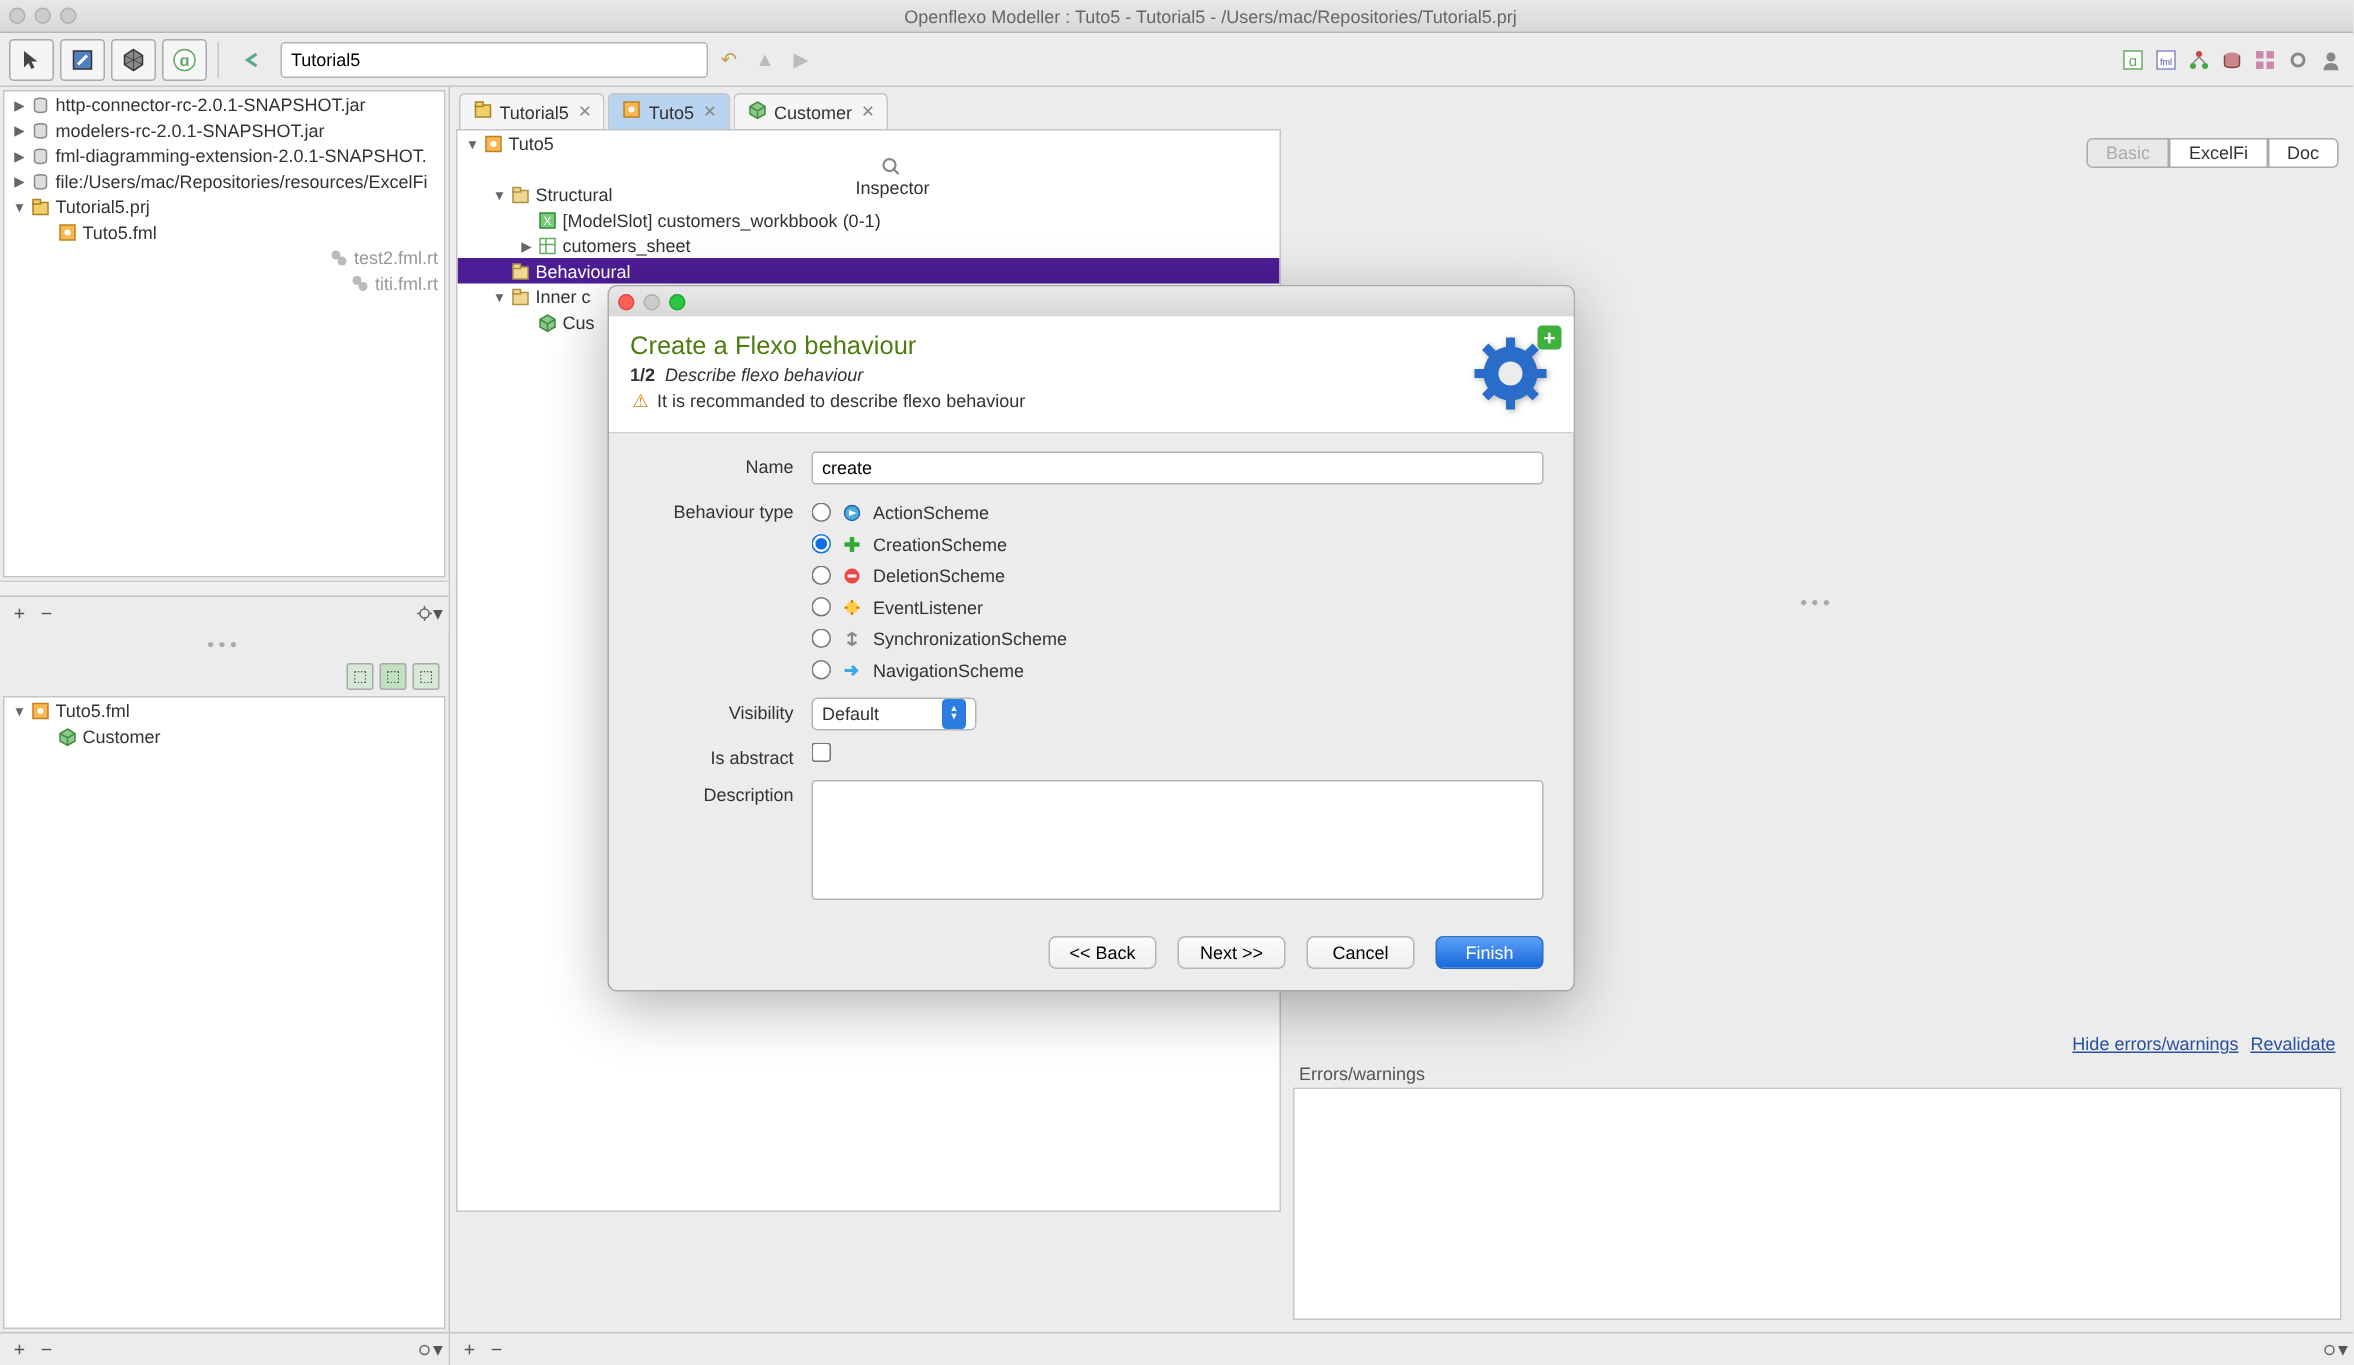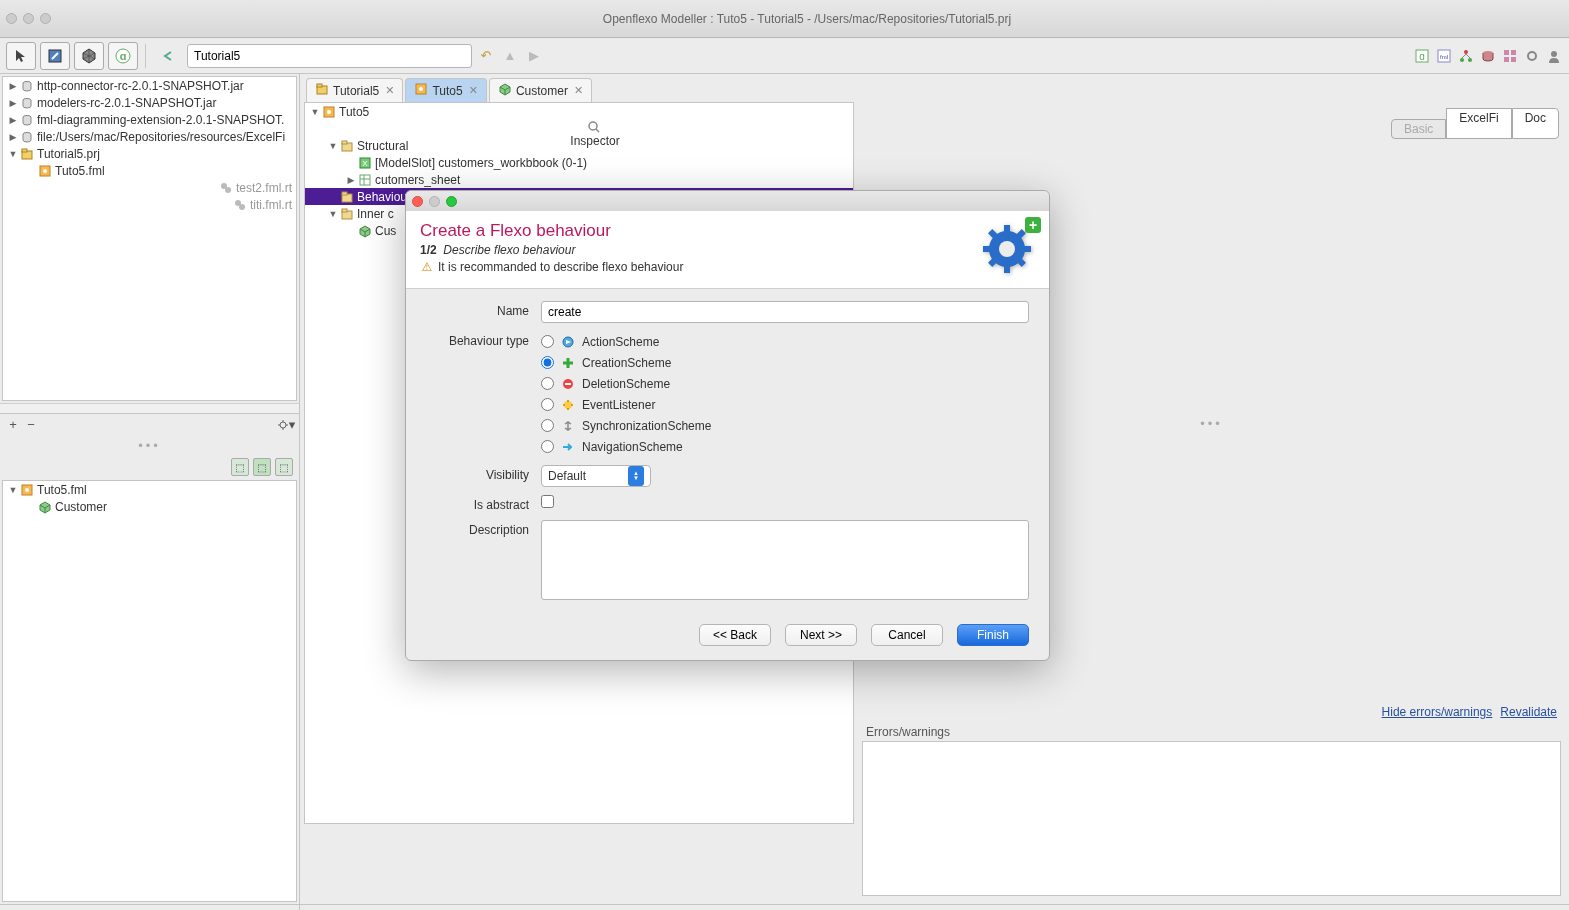--- a/index.html
+++ b/index.html
@@ -1,19 +1,19 @@
 <!DOCTYPE html>
 <html><head>
   <meta charset="utf-8">
   <style>
     * { margin: 0; padding: 0; box-sizing: border-box; font-family: -apple-system, "Helvetica Neue", Arial, sans-serif; }
     body { width: 1569px; height: 910px; background: #ececec; font-size: 13px; color: #333; overflow: hidden; position: relative; }
     
     
-    .titlebar { height: 38px; background: linear-gradient(#e8e8e8, #d8d8d8); border-bottom: 1px solid #b5b5b5; display: flex; align-items: center; padding: 0 6px; }
+    .titlebar { height: 22px; background: linear-gradient(#e8e8e8, #d8d8d8); border-bottom: 1px solid #b5b5b5; display: flex; align-items: center; padding: 0 6px; }
     .traffic { display: flex; gap: 6px; }
     .traffic span { width: 11px; height: 11px; border-radius: 50%; display: inline-block; background: #ccc; border: 1px solid #b0b0b0; }
     .window-title { flex: 1; text-align: center; font-size: 12px; color: #666; }
     
     
     .toolbar { height: 36px; background: #ececec; border-bottom: 1px solid #c5c5c5; display: flex; align-items: center; padding: 0 6px; gap: 4px; }
     .toolbar .tool-btn { width: 30px; height: 28px; display: flex; align-items: center; justify-content: center; border: 1px solid transparent; border-radius: 3px; }
     .toolbar .tool-btn.framed { border: 1px solid #aaa; background: #f5f5f5; }
     .toolbar .sep { width: 1px; height: 24px; background: #c5c5c5; margin: 0 3px; }
     .search-box { width: 285px; height: 24px; border: 1px solid #b5b5b5; background: #fff; border-radius: 3px; padding: 0 6px; font-size: 12px; }
@@ -54,42 +54,42 @@
     .editor-tree { height: 722px; background: #fff; border: 1px solid #c5c5c5; font-size: 12px; overflow: hidden; }
     
     .center-bottom-bar { height: 22px; display: flex; align-items: center; padding: 0 4px; background: #ececec; border-top: 1px solid #c5c5c5; }
     .center-bottom-bar .pf-btn { width: 18px; height: 18px; display: flex; align-items: center; justify-content: center; color: #555; }
     .center-bottom-bar .gear { margin-left: auto; }
     
     
     .right-panel { flex: 1; display: flex; flex-direction: column; }
     .inspect-tabs { display: flex; justify-content: flex-end; padding: 6px; gap: 0; }
     .seg-btn { padding: 2px 12px; font-size: 12px; background: #fff; border: 1px solid #aaa; }
-    .seg-btn:first-child { border-radius: 4px 0 0 4px; margin-top: 11px; }
+    .seg-btn:first-child { border-radius: 4px 0 0 4px; }
     .seg-btn:last-child { border-radius: 0 4px 4px 0; }
     .seg-btn.sel { background: #e8e8e8; color: #aaa; }
     
     .right-mid-dots { flex: 1; display: flex; align-items: center; justify-content: center; color: #aaa; letter-spacing: 3px; }
     
     .errors-row { display: flex; justify-content: flex-end; padding: 4px 8px; gap: 8px; font-size: 12px; }
     .errors-row a { color: #2850a0; text-decoration: underline; cursor: pointer; }
     .errors-label { font-size: 12px; color: #555; padding: 2px 8px; }
     .errors-box { height: 155px; margin: 0 4px 4px; background: #fff; border: 1px solid #c5c5c5; }
     
     
     .dialog { position: absolute; left: 405px; top: 190px; width: 645px; background: #ececec; border: 1px solid #aaa; border-radius: 6px; box-shadow: 0 10px 40px rgba(0,0,0,0.3); }
     .dialog-titlebar { height: 20px; border-radius: 6px 6px 0 0; background: linear-gradient(#e8e8e8, #d8d8d8); display: flex; align-items: center; padding: 0 6px; gap: 6px; }
     .dialog-titlebar .tl { width: 11px; height: 11px; border-radius: 50%; }
     .tl.red { background: #ff5f57; border: 1px solid #e04940; }
     .tl.yel { background: #ccc; border: 1px solid #b0b0b0; }
     .tl.grn { background: #28c840; border: 1px solid #1fa334; }
     
     .dialog-header { background: #fff; padding: 10px 14px 8px; display: flex; border-bottom: 1px solid #cfcfcf; }
     .dialog-header-left { flex: 1; }
-    .dialog-title { font-size: 17px; font-weight: normal; color: #be185d; }
+    .dialog-title { font-size: 17px; font-weight: normal; color: #4d7c0f; }
     .dialog-step { font-size: 12px; margin-top: 2px; }
     .dialog-step b { font-weight: bold; }
     .dialog-step i { font-style: italic; }
     .dialog-warn { font-size: 12px; color: #333; margin-top: 3px; display: flex; align-items: center; gap: 4px; }
     .warn-icon { width: 14px; height: 14px; display: inline-flex; align-items: center; justify-content: center; color: #d08000; }
     .dialog-gear-icon svg { filter: drop-shadow(1px 1px 2px rgba(0,0,0,0.3)); }
     .plus-badge { position: absolute; right: -6px; top: -4px; width: 16px; height: 16px; background: #3db03d; border-radius: 3px; color: #fff; font-weight: bold; display: flex; align-items: center; justify-content: center; font-size: 14px; }
     
     .dialog-form { padding: 12px 20px 8px; }
     .form-row { display: flex; margin-bottom: 8px; }

